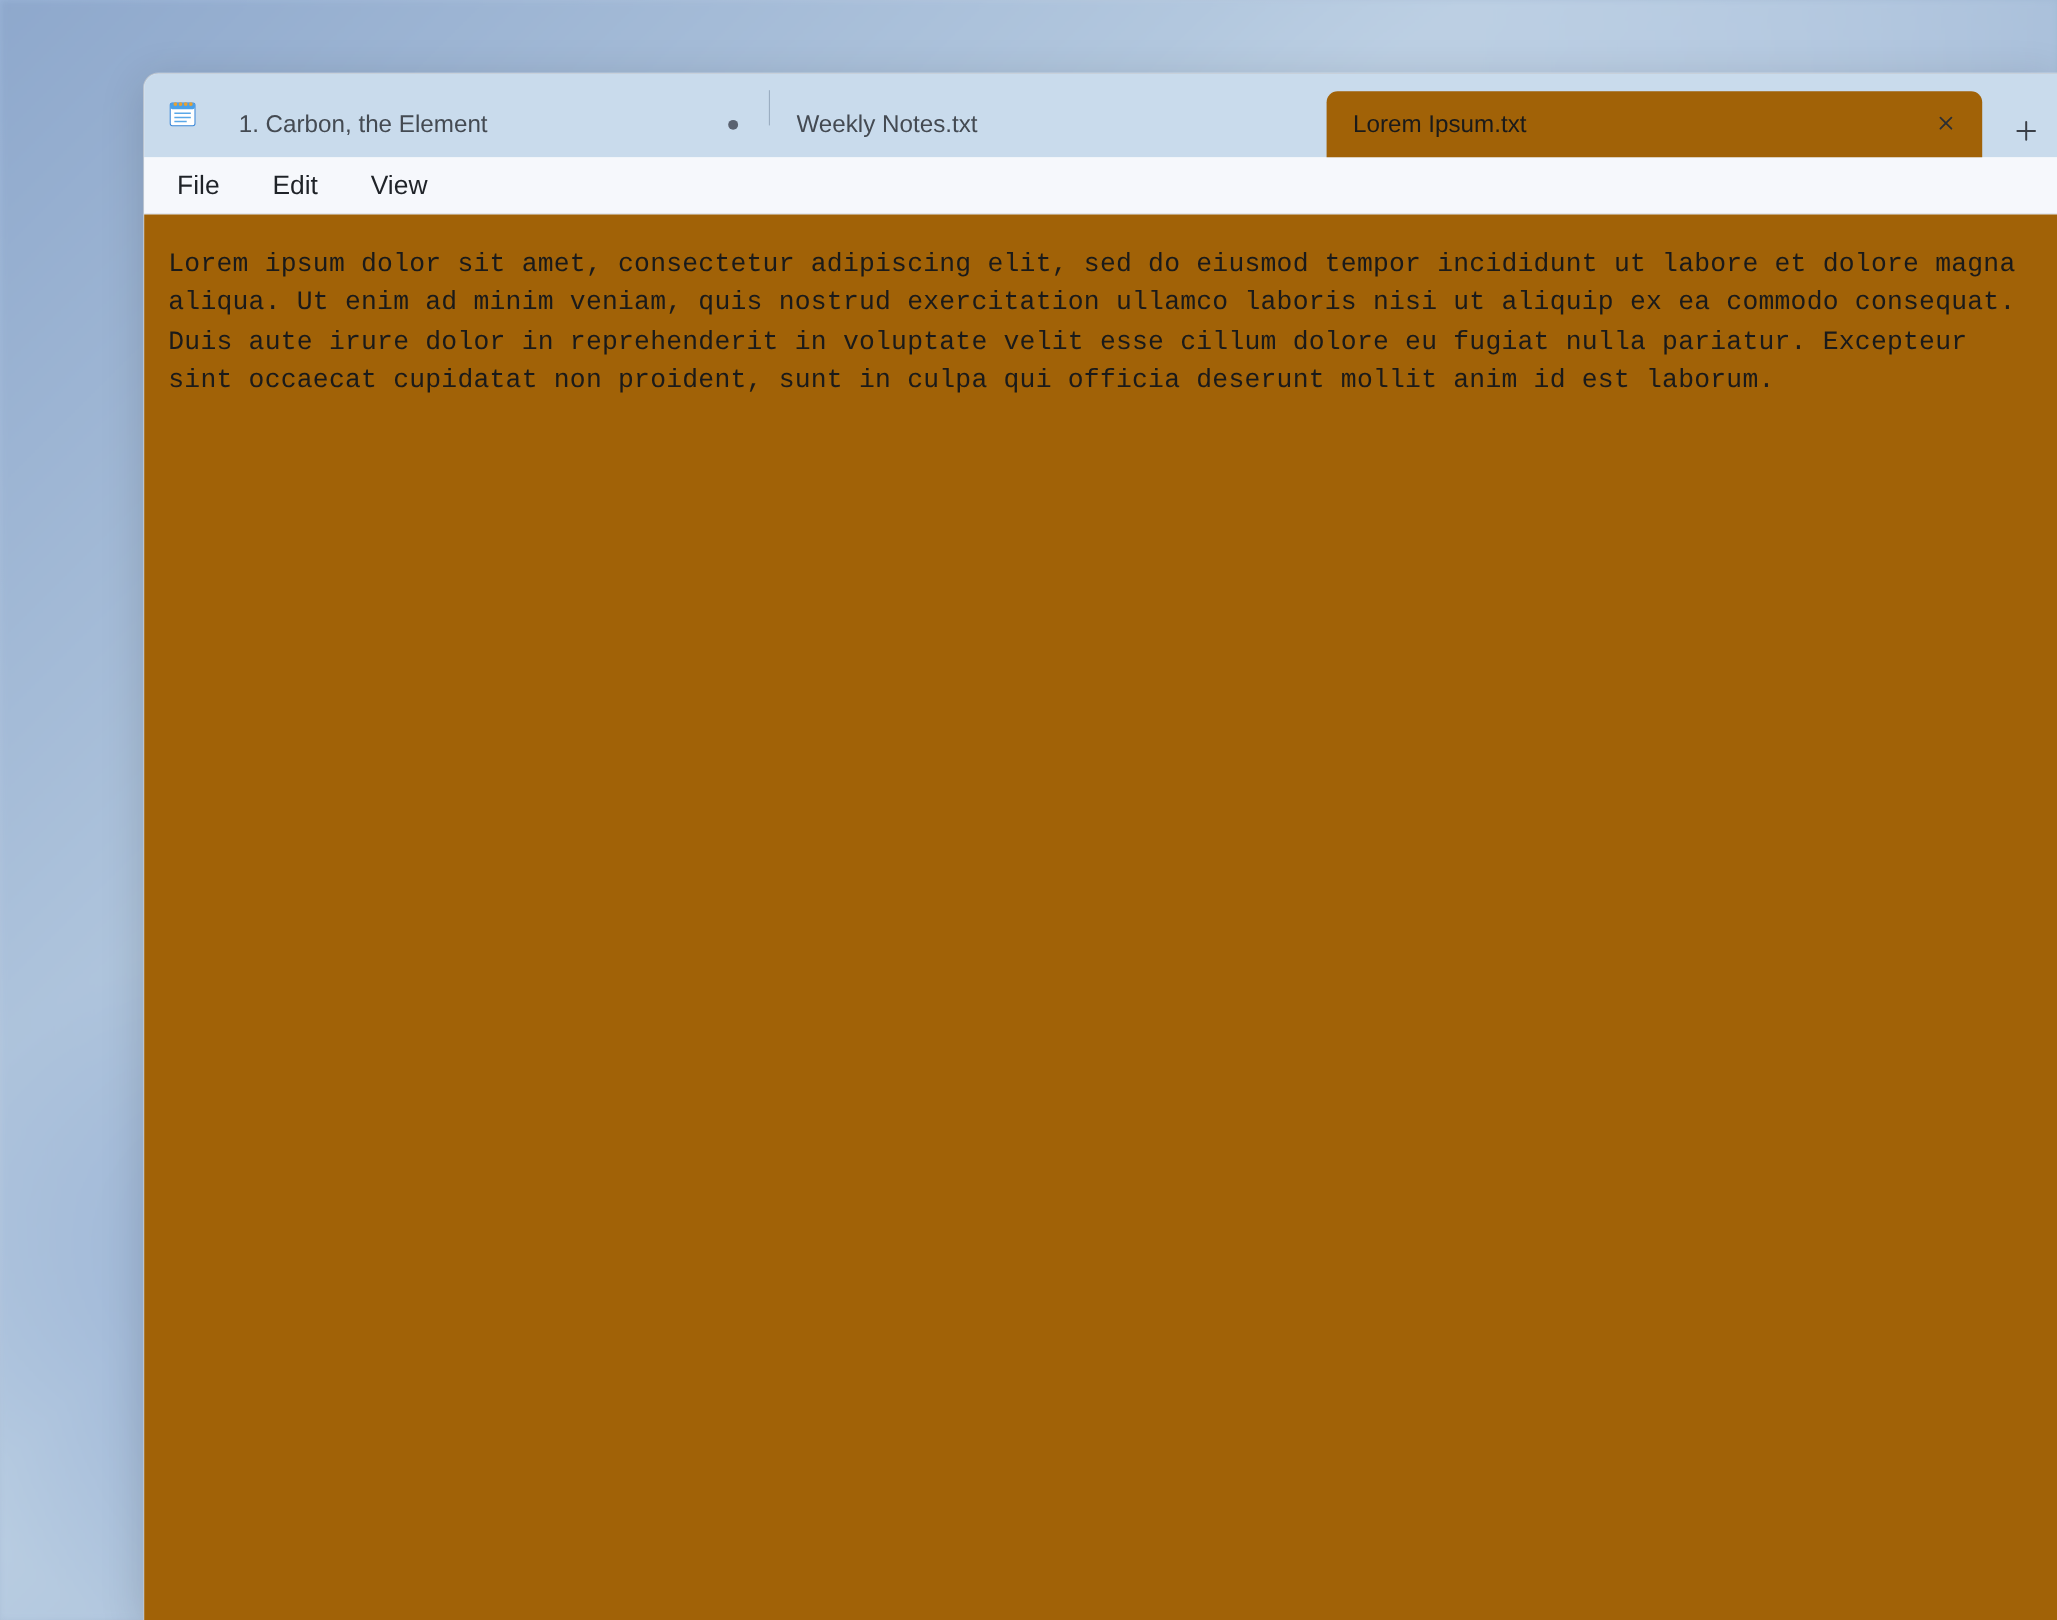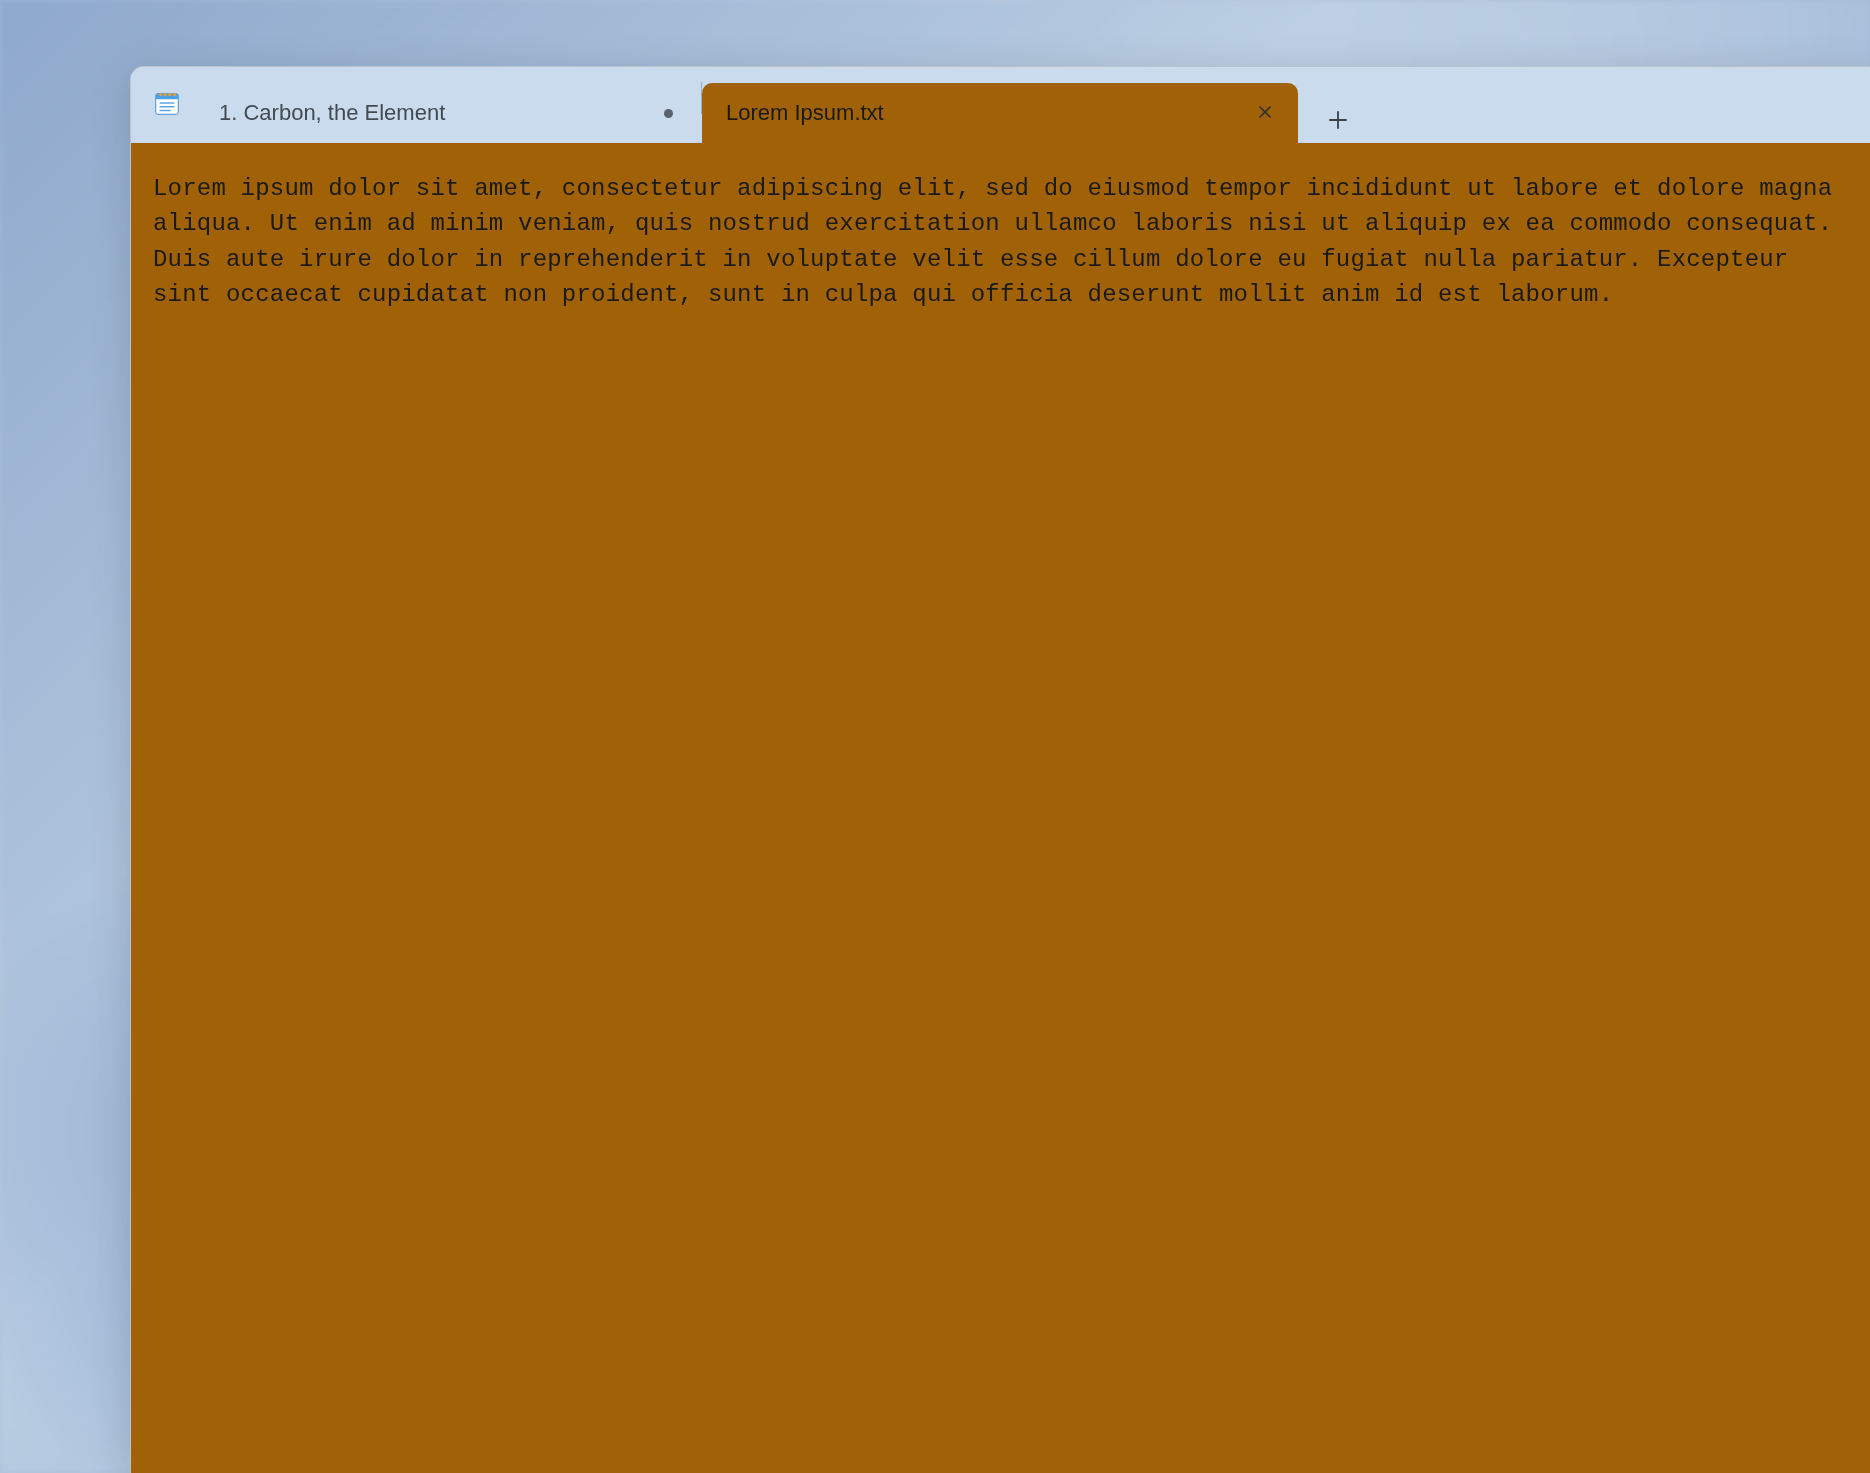--- a/index.html
+++ b/index.html
@@ -208,20 +208,25 @@
 
       <div class="tab inactive">
         <span class="tab-label">1. Carbon, the Element</span>
         <span class="tab-indicator">
           <span class="unsaved-dot"></span>
         </span>
       </div>
 
       <div class="tab-separator"></div>
 
+      <div class="tab inactive">
+        <span class="tab-label">Weekly Notes.txt</span>
+        <span class="tab-indicator">
+        </span>
+      </div>
 
       <div class="tab active">
         <span class="tab-label">Lorem Ipsum.txt</span>
         <span class="close-x">
           <span>
             <svg viewBox="0 0 16 16">
               <line x1="3" y1="3" x2="13" y2="13" stroke="#2a2e34" stroke-width="1.6" stroke-linecap="round"></line>
               <line x1="13" y1="3" x2="3" y2="13" stroke="#2a2e34" stroke-width="1.6" stroke-linecap="round"></line>
             </svg>
           </span>
@@ -233,16 +238,21 @@
           <svg viewBox="0 0 22 22">
             <line x1="11" y1="3" x2="11" y2="19" stroke="#3a3f47" stroke-width="1.8" stroke-linecap="round"></line>
             <line x1="3" y1="11" x2="19" y2="11" stroke="#3a3f47" stroke-width="1.8" stroke-linecap="round"></line>
           </svg>
         </span>
       </div>
 
     </div>
   </div>
 
+  <div class="menubar">
+    <div class="menu-item">File</div>
+    <div class="menu-item">Edit</div>
+    <div class="menu-item">View</div>
+  </div>
 
   <div class="editor">Lorem ipsum dolor sit amet, consectetur adipiscing elit, sed do eiusmod tempor incididunt ut labore et dolore magna aliqua. Ut enim ad minim veniam, quis nostrud exercitation ullamco laboris nisi ut aliquip ex ea commodo consequat. Duis aute irure dolor in reprehenderit in voluptate velit esse cillum dolore eu fugiat nulla pariatur. Excepteur sint occaecat cupidatat non proident, sunt in culpa qui officia deserunt mollit anim id est laborum.</div>
 
 </div>
 
 </body></html>

